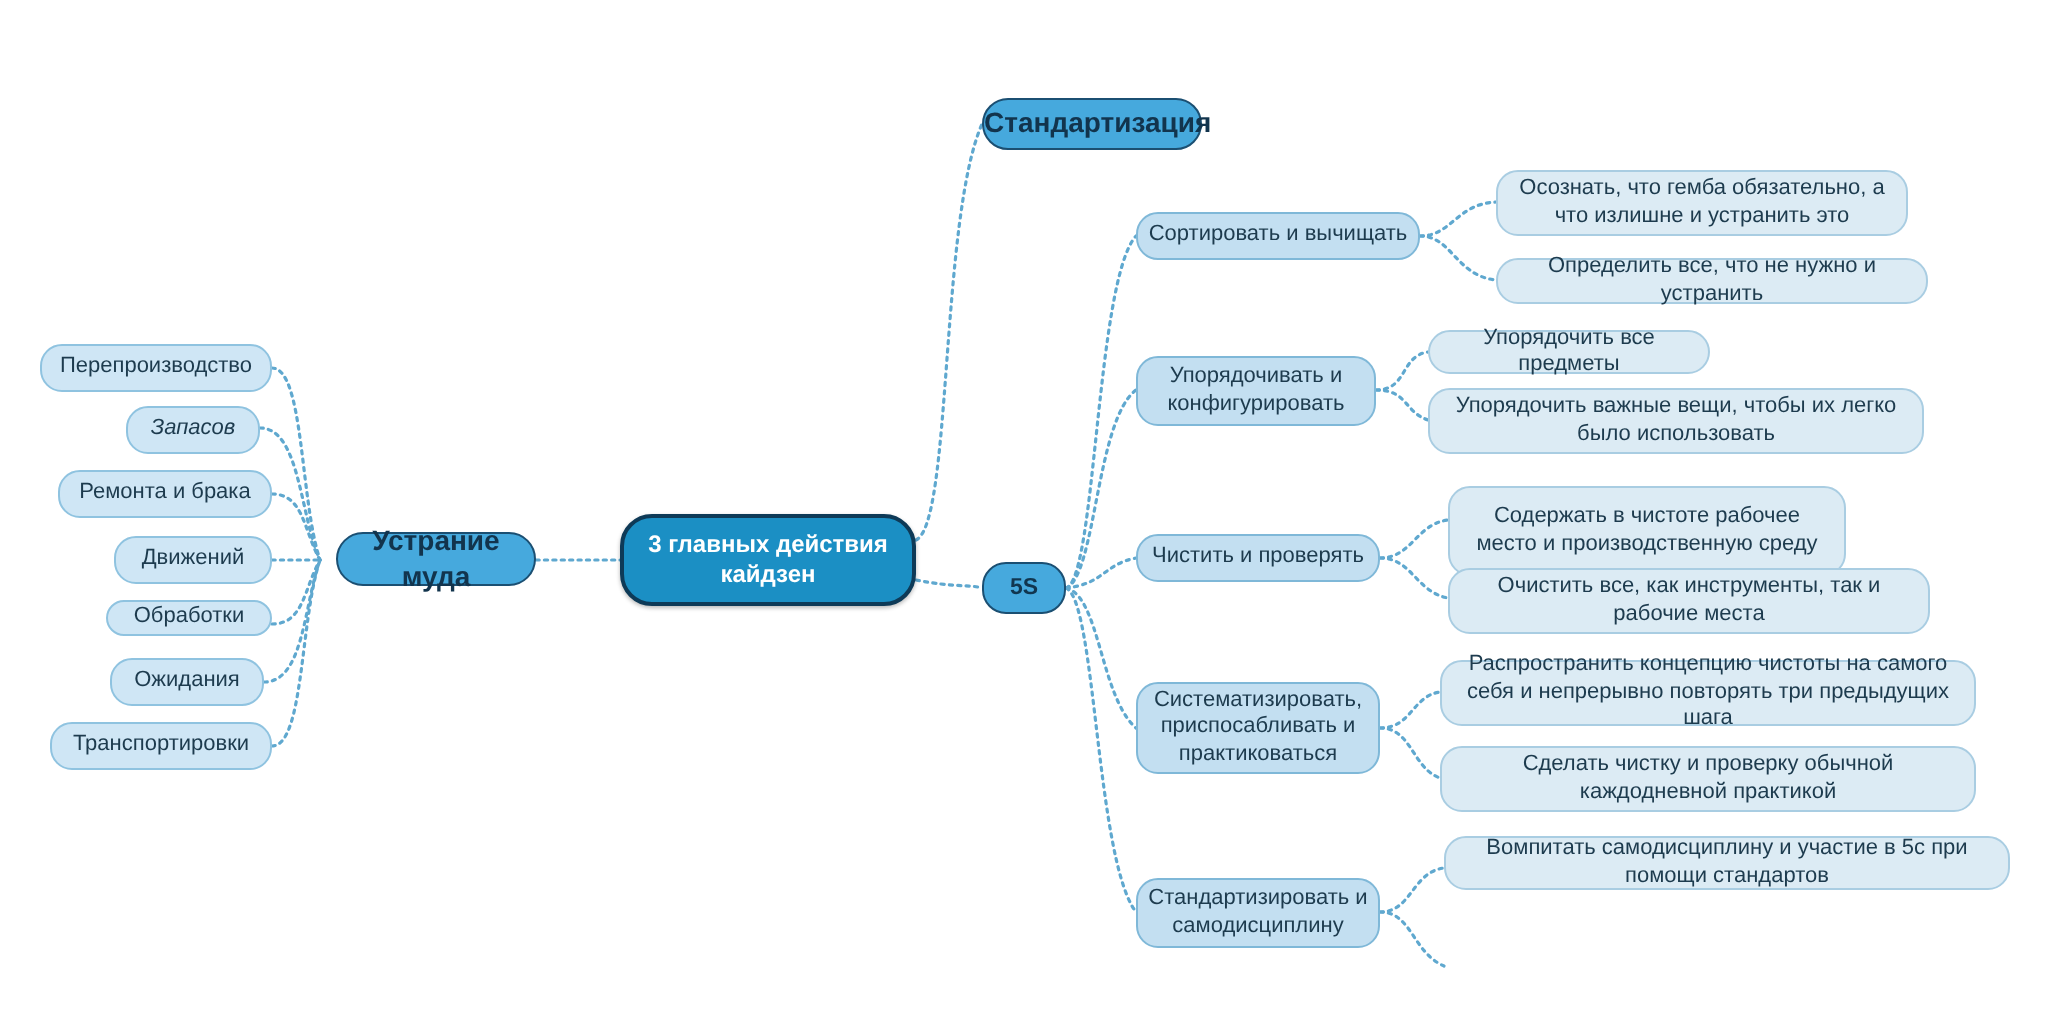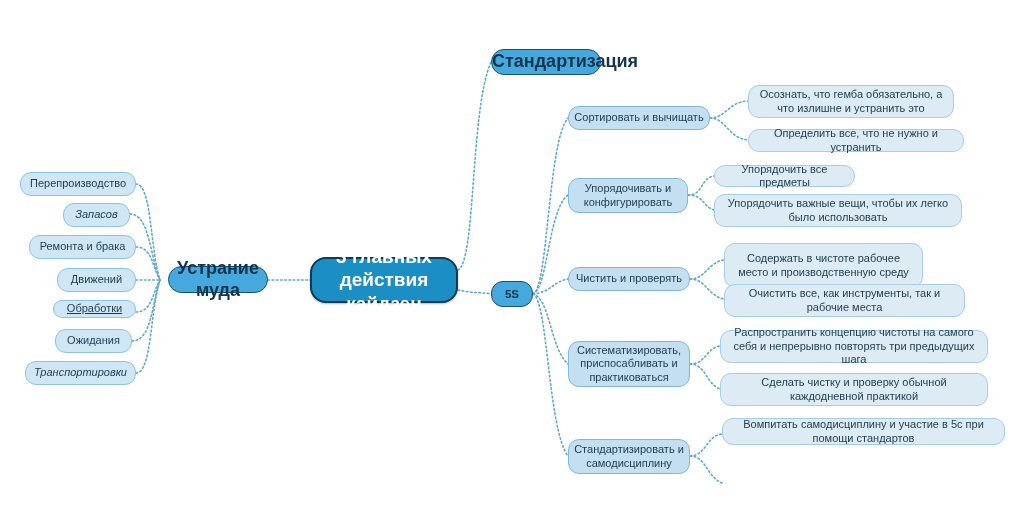--- a/index.html
+++ b/index.html
@@ -22,31 +22,31 @@
     line-height:1.22;
     -webkit-font-smoothing:antialiased;
   }
 
   
   .n-root{
     background:#1b8fc4;
     border:2px solid #0e3a57;
     color:#ffffff;
     font-weight:bold;
-    font-size:19px;
+    font-size:12px;
     border-radius:16px;
     box-shadow:0 1px 2px rgba(0,0,0,.28);
   }
   
   .n-main{
     background:#46a9dd;
     border:1.6px solid #1b4f72;
     color:#12344d;
     font-weight:bold;
-    font-size:18px;
+    font-size:14px;
     border-radius:14px;
   }
   
   .n-pill{
     background:#46a9dd;
     border:1.6px solid #1b4f72;
     color:#11364f;
     font-weight:bold;
     font-size:11.5px;
     border-radius:12px;
@@ -136,27 +136,27 @@
   </div>
   <div class="node n-muda" style="left:63px;top:203px;width:67px;height:24px;font-style:italic;">
     <span>Запасов</span>
   </div>
   <div class="node n-muda" style="left:29px;top:235px;width:107px;height:24px;">
     <span>Ремонта и брака</span>
   </div>
   <div class="node n-muda" style="left:57px;top:268px;width:79px;height:24px;">
     <span>Движений</span>
   </div>
-  <div class="node n-muda" style="left:53px;top:300px;width:83px;height:18px;text-decoration:underline;">
+  <div class="node n-muda" style="left:53px;top:300px;width:83px;height:18px;">
     <span>Обработки</span>
   </div>
   <div class="node n-muda" style="left:55px;top:329px;width:77px;height:24px;justify-content:center;">
     <span>Ожидания</span>
   </div>
-  <div class="node n-muda" style="left:25px;top:361px;width:111px;height:24px;font-style:italic;">
+  <div class="node n-muda" style="left:25px;top:361px;width:111px;height:24px;">
     <span>Транспортировки</span>
   </div>
 
   <div class="node n-main" style="left:491px;top:49px;width:110px;height:26px;">
     <span>Стандартизация</span>
   </div>
 
   <div class="node n-pill" style="left:491px;top:281px;width:42px;height:26px;">
     <span>5S</span>
   </div>

